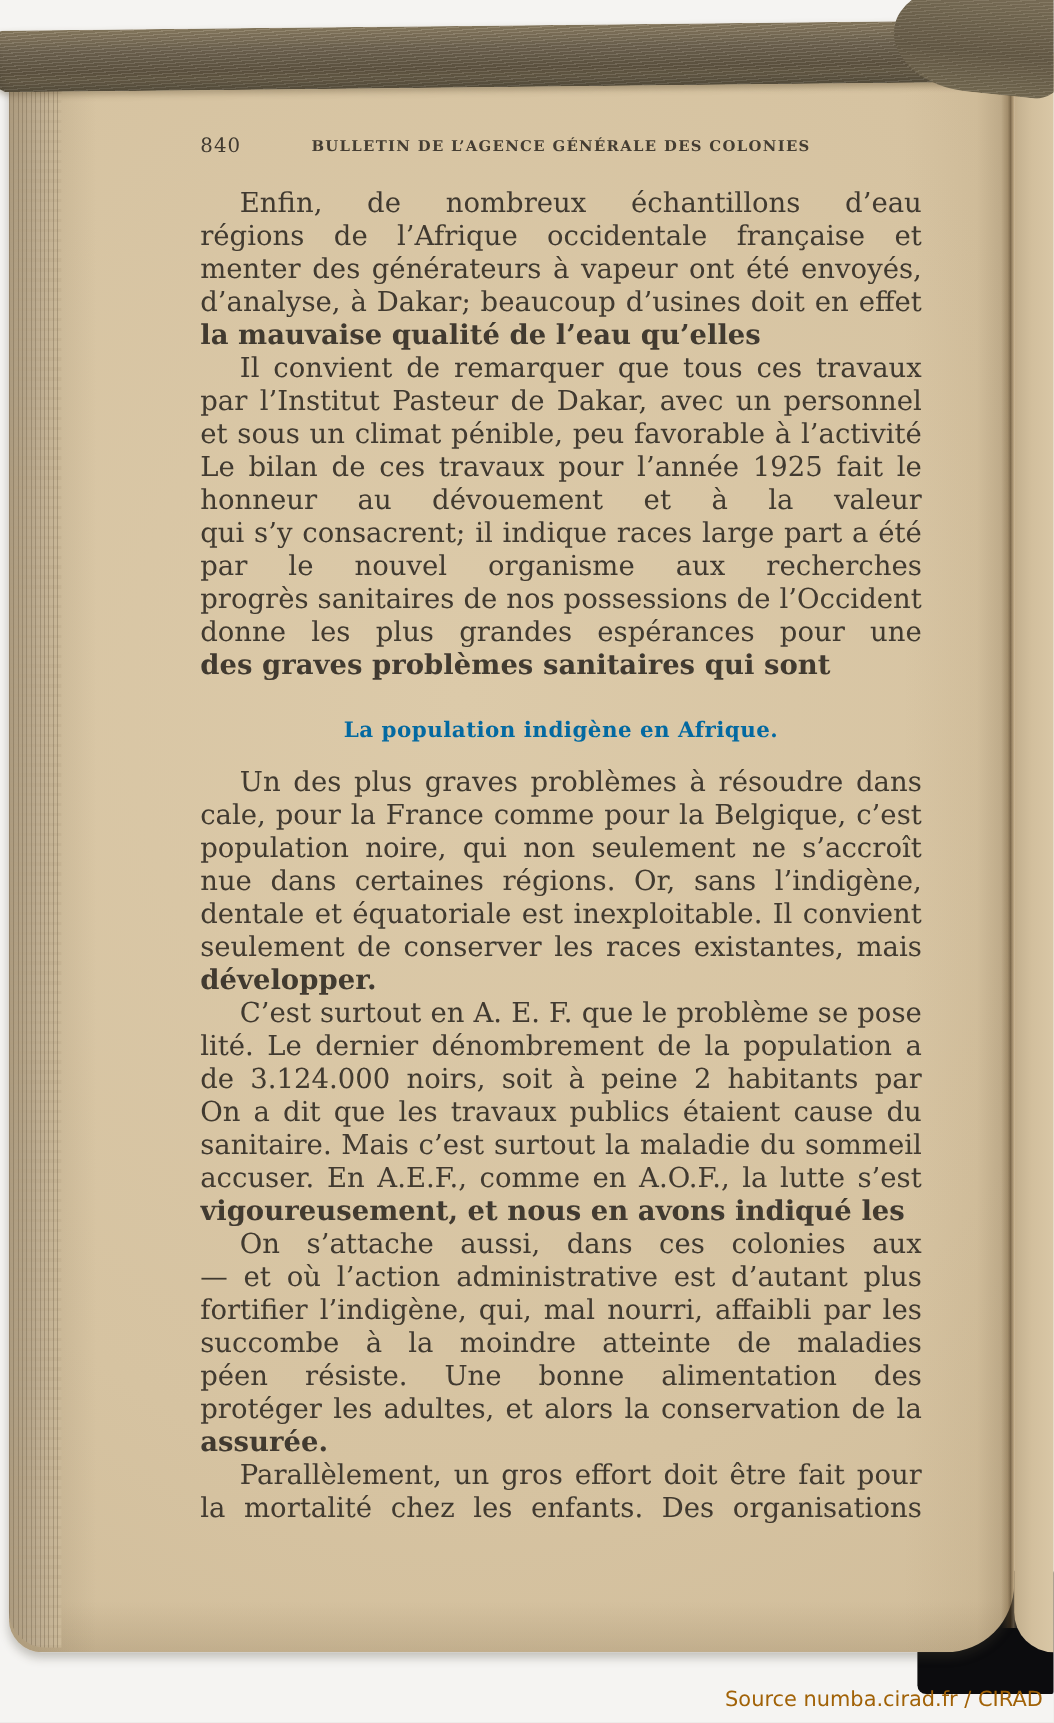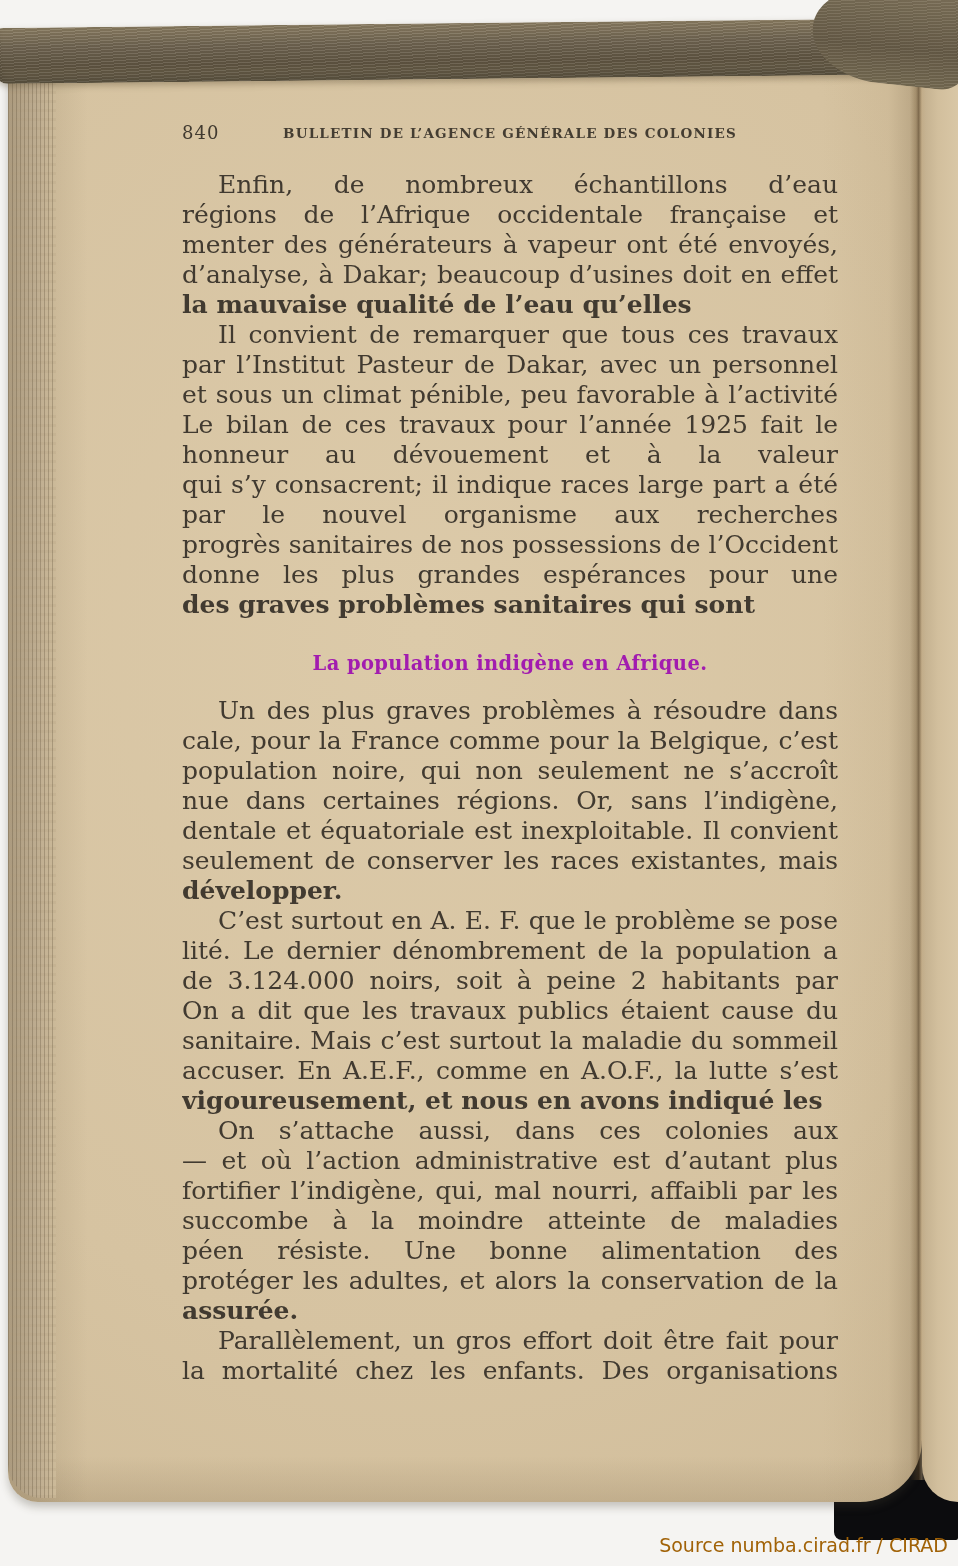--- a/index.html
+++ b/index.html
@@ -79,21 +79,21 @@
   }
   .line{
     height:30px;line-height:30px;font-size:25px;
     text-align:justify;text-align-last:justify;overflow:hidden;
     white-space:normal;
   }
   .line.first{text-indent:36px;}
   .line.end{text-align:left;text-align-last:left;font-weight:bold;}
   .heading{
     text-align:center;font-weight:bold;font-size:19.5px;line-height:28px;
-    letter-spacing:0.4px;margin:30px 0 18px 0;color:#a21caf;
+    letter-spacing:0.4px;margin:30px 0 18px 0;color:#0369a1;
   }
   
   .source-credit{
     position:absolute;right:10px;top:1534px;
     font-family:"DejaVu Sans", sans-serif;font-size:19px;color:#a16207;
   }
 </style>
 </head>
 <body>
 

